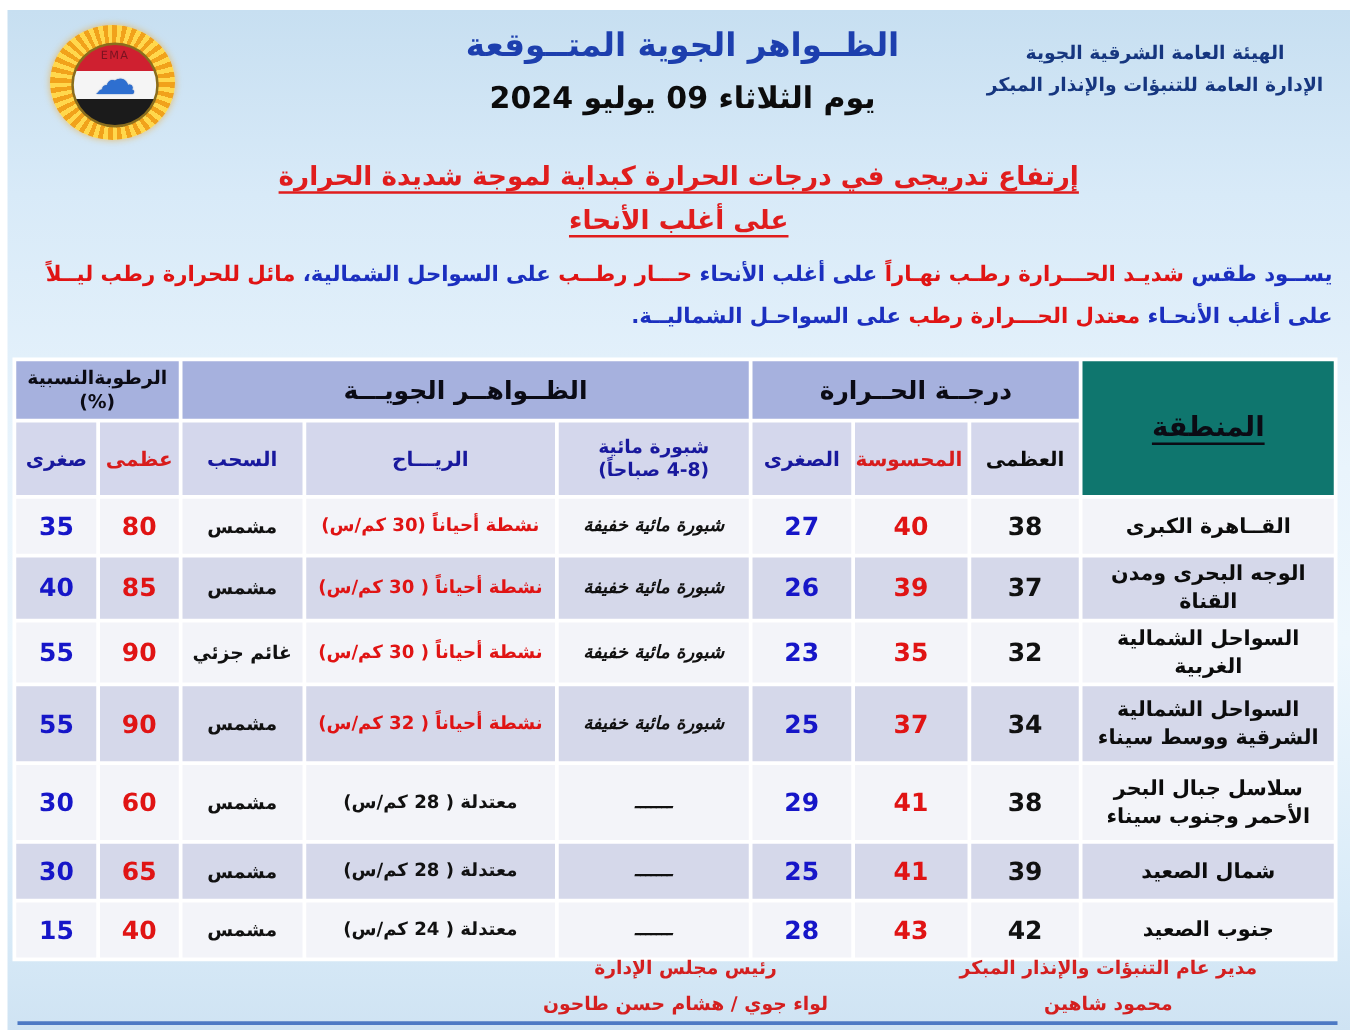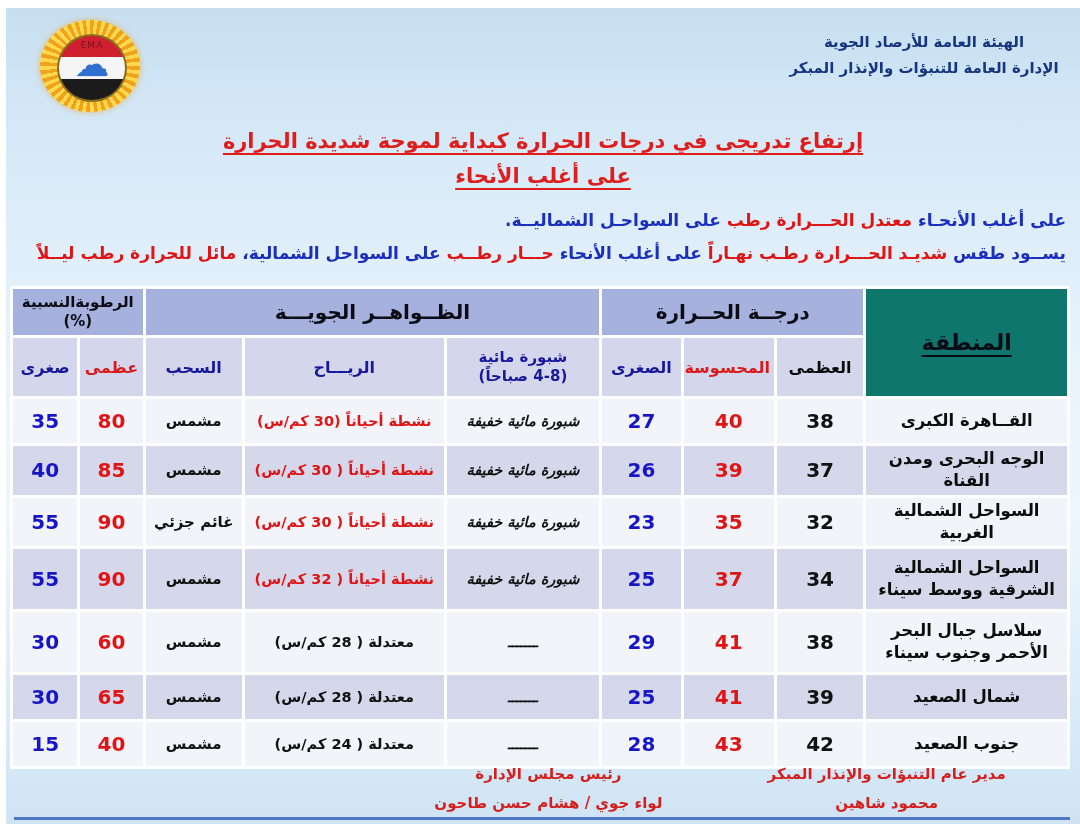--- a/index.html
+++ b/index.html
@@ -111,34 +111,38 @@
 <div class="canvas">
 
   <div class="logo">
     <div class="sun"></div>
     <div class="flag">
       <div class="ema">EMA</div>
       <div class="cloud">☁</div>
     </div>
   </div>
 
+  <div class="titles">
+    <div class="main-title">الظــواهر الجوية المتــوقعة</div>
+    <div class="date-line">يوم الثلاثاء 09 يوليو 2024</div>
+  </div>
 
   <div class="org">
-    <div>الهيئة العامة للأرصاد الجوية</div>
+    <div>الهيئة العامة الشرقية الجوية</div>
     <div>الإدارة العامة للتنبؤات والإنذار المبكر</div>
   </div>
 
   <div class="alert">
     <span>إرتفاع تدريجى في درجات الحرارة  كبداية لموجة شديدة الحرارة</span><br>
     <span>على أغلب الأنحاء</span>
   </div>
 
   <div class="intro">
+    <div id="intro-line1"><span class="seg-blue">يســود طقس </span><span class="seg-red">شديـد الحـــرارة رطـب نهـاراً </span><span class="seg-blue">على أغلب الأنحاء </span><span class="seg-red">حـــار رطــب </span><span class="seg-blue">على السواحل الشمالية، </span><span class="seg-red">مائل للحرارة رطب ليــلاً</span></div>
     <div id="intro-line2"><span class="seg-blue">على أغلب الأنحـاء  </span><span class="seg-red">معتدل الحـــرارة رطب </span><span class="seg-blue">على السواحـل الشماليــة.</span></div>
-    <div id="intro-line1"><span class="seg-blue">يســود طقس </span><span class="seg-red">شديـد الحـــرارة رطـب نهـاراً </span><span class="seg-blue">على أغلب الأنحاء </span><span class="seg-red">حـــار رطــب </span><span class="seg-blue">على السواحل الشمالية، </span><span class="seg-red">مائل للحرارة رطب ليــلاً</span></div>
   </div>
 
   <table class="wx">
     <colgroup>
       <col style="width:200px">
         <col style="width:86px">
         <col style="width:90px">
         <col style="width:78px">
       <col style="width:152px">
         <col style="width:198px">

